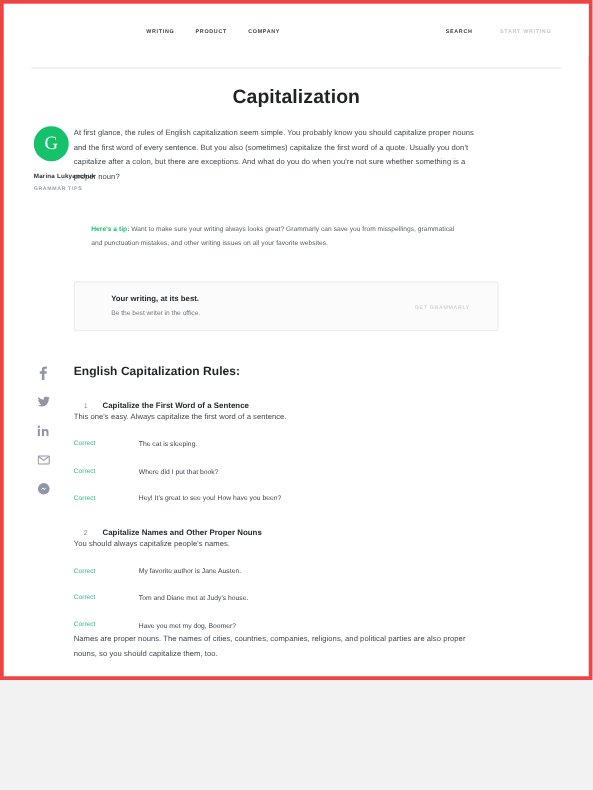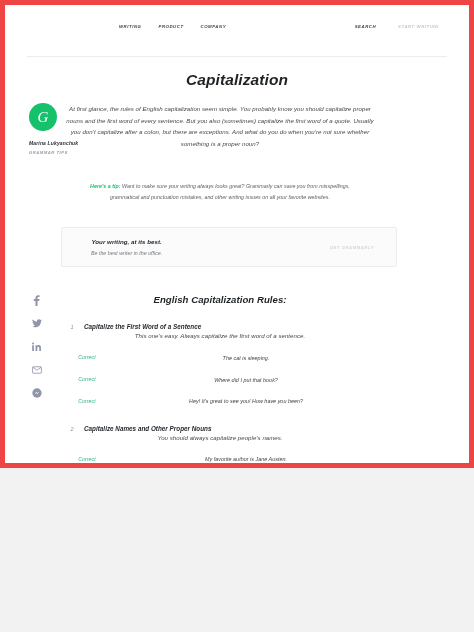--- a/index.html
+++ b/index.html
@@ -10,26 +10,25 @@
   body {
     width: 474px;
     height: 632px;
     overflow: hidden;
     font-family: "Liberation Sans", sans-serif;
     -webkit-font-smoothing: antialiased;
   }
   .page {
     position: relative;
     width: 474px;
-    height: 468px;
+    height: 544px;
     background: #ffffff;
     box-sizing: border-box;
-    border: 5px solid #ef4444;
+    border: 3px solid #ef4444;
     overflow: hidden;
-    font-style: italic;
   }
 
   
   .navbar {
     position: relative;
     height: 42px;
     display: flex;
     align-items: center;
     background: #ffffff;
   }
@@ -116,21 +115,20 @@
     font-size: 4.2px;
     font-weight: 600;
     letter-spacing: 0.5px;
     color: #9aa0a6;
     text-transform: uppercase;
   }
 
   .content {
     margin-left: 56px;
     margin-right: 90px;
-    text-align: center;
   }
   p.para {
     margin: 0 0 11px 0;
     font-size: 6.1px;
     line-height: 11.6px;
     color: #43484d;
     letter-spacing: 0.04px;
   }
   .intro {
     margin-bottom: 0;

